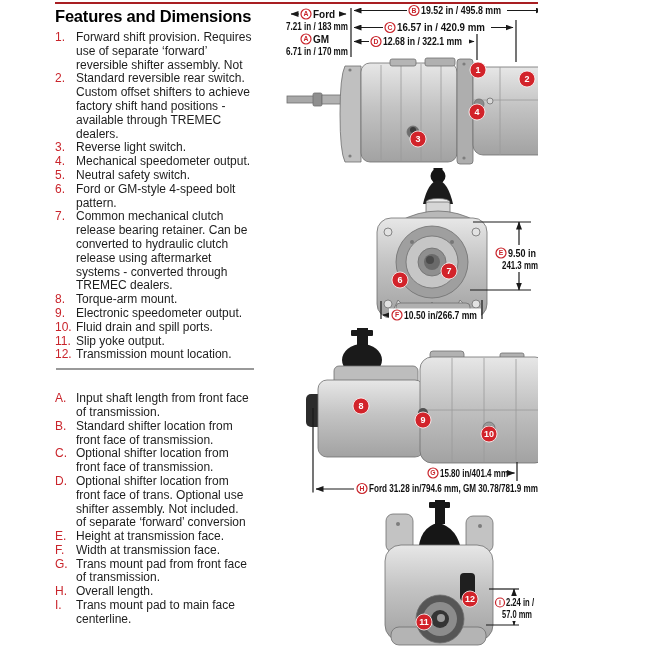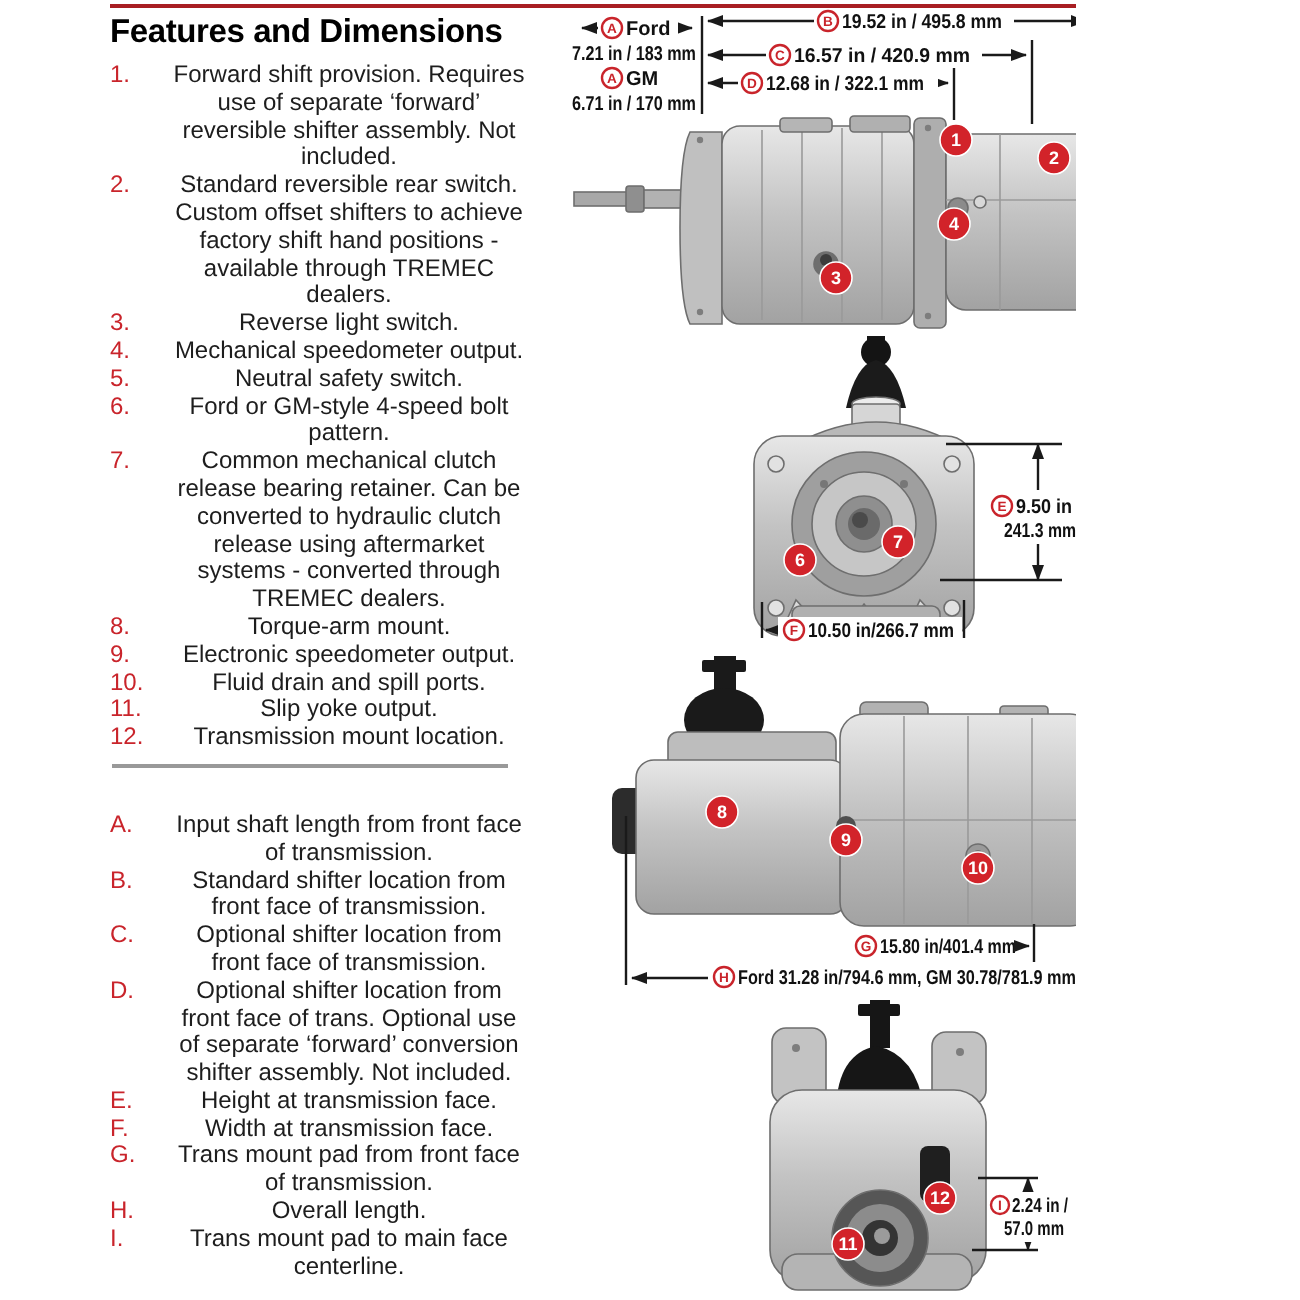--- a/index.html
+++ b/index.html
@@ -3,21 +3,21 @@
 <meta charset="utf-8">
 <style>
   html,body{margin:0;padding:0;background:#fff;}
   .page{position:relative;width:538px;height:650px;background:#fff;overflow:hidden;
         font-family:"Liberation Sans",sans-serif;color:#1d1d1d;}
   .top-rule{position:absolute;left:55px;top:2px;width:595px;height:2px;background:#a81e22;}
   .left-col{position:absolute;left:55px;top:7px;width:218px;}
   .page-title{font-size:16.5px;font-weight:bold;color:#000;margin:0 0 5px 0;letter-spacing:-0.2px;}
   .li{display:flex;font-size:12px;line-height:13.8px;}
   .mk{flex:0 0 21px;width:21px;color:#c9242b;}
-  .tx{flex:1;text-align:center;}
+  .tx{flex:1;}
   .ln{display:block;white-space:nowrap;}
   .sep{border:none;border-top:2px solid #999;width:198px;margin:6px 0 22px 1px;}
   svg text{font-family:"Liberation Sans",sans-serif;}
   .dim{stroke:#1a1a1a;stroke-width:1.2;fill:none;}
   .thin{stroke:#9a9a9a;stroke-width:0.8;fill:none;}
   .outl{stroke:#6e6e6e;stroke-width:0.8;}
   .dimtxt{font-size:10px;font-weight:600;fill:#111;}
   .lring{fill:#fff;stroke:#c9242b;stroke-width:1.2;}
   .ltr{font-size:6.8px;font-weight:bold;fill:#c9242b;text-anchor:middle;}
   .co{fill:#d2232a;stroke:#fff;stroke-width:0.8;}
@@ -33,21 +33,20 @@
   <div class="left-col">
     <h1 class="page-title">Features and Dimensions</h1>
 
     <div>
       <div class="li">
         <span class="mk">1.</span>
         <span class="tx">
           <span class="ln">Forward shift provision. Requires</span>
           <span class="ln">use of separate ‘forward’</span>
           <span class="ln">reversible shifter assembly. Not</span>
-          <span class="ln">included.</span>
         </span>
       </div>
       <div class="li">
         <span class="mk">2.</span>
         <span class="tx">
           <span class="ln">Standard reversible rear switch.</span>
           <span class="ln">Custom offset shifters to achieve</span>
           <span class="ln">factory shift hand positions -</span>
           <span class="ln">available through TREMEC</span>
           <span class="ln">dealers.</span>
@@ -143,22 +142,22 @@
         <span class="tx">
           <span class="ln">Optional shifter location from</span>
           <span class="ln">front face of transmission.</span>
         </span>
       </div>
       <div class="li">
         <span class="mk">D.</span>
         <span class="tx">
           <span class="ln">Optional shifter location from</span>
           <span class="ln">front face of trans. Optional use</span>
+          <span class="ln">shifter assembly. Not included.</span>
           <span class="ln">of separate ‘forward’ conversion</span>
-          <span class="ln">shifter assembly. Not included.</span>
         </span>
       </div>
       <div class="li">
         <span class="mk">E.</span>
         <span class="tx">
             <span class="ln">Height at transmission face.</span>
           </span>
       </div>
       <div class="li">
         <span class="mk">F.</span>

